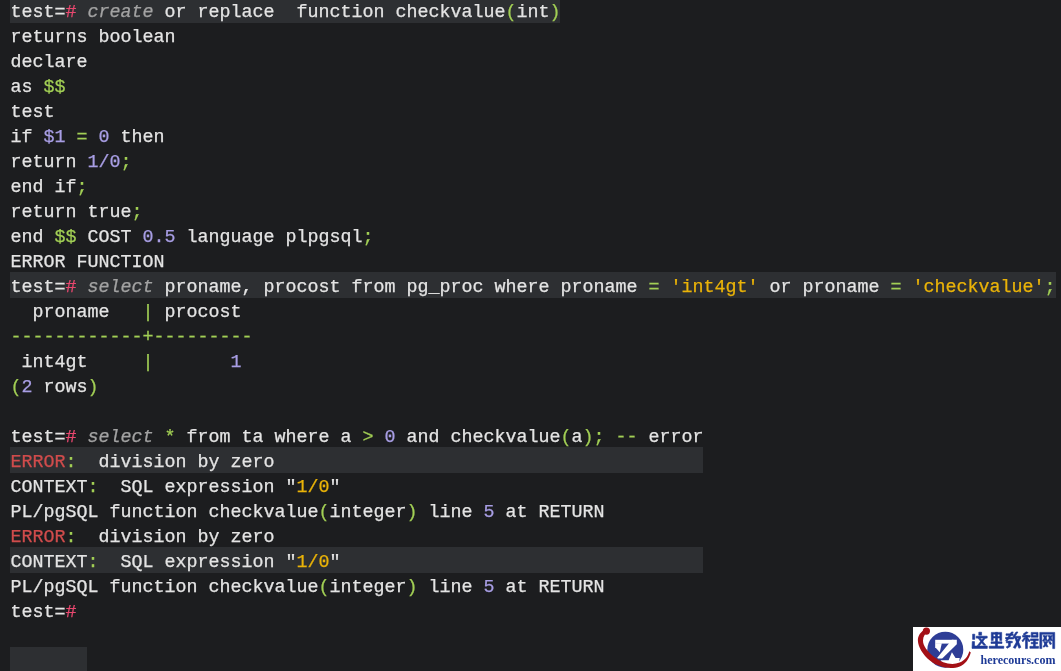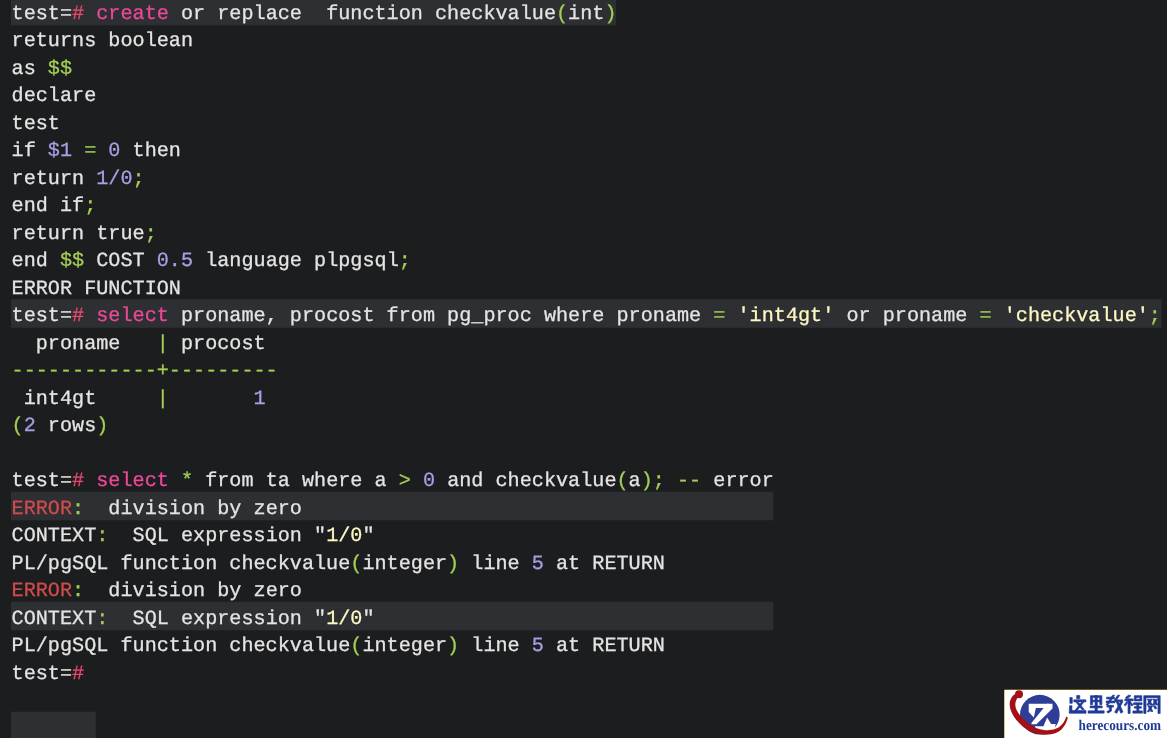--- a/index.html
+++ b/index.html
@@ -3,41 +3,41 @@
 <meta charset="utf-8">
 <style>
   html,body{margin:0;padding:0;}
   body{width:1061px;height:671px;background:#1c1d1f;overflow:hidden;position:relative;}
   #bands{position:absolute;left:0;top:0;width:1061px;height:671px;z-index:0;}
   #bands i{position:absolute;left:10px;height:26px;background:#2d2f32;display:block;}
   #txt{position:absolute;left:0;top:0;z-index:1;-webkit-text-stroke:0.25px currentColor;font-family:"Liberation Mono",monospace;
        font-size:18.33px;line-height:25px;color:#e4e4e4;padding-left:10.5px;font-size-adjust:none;}
   .ln{height:25px;white-space:pre;}
   .p{color:#e8486f;}
-  .c{color:#ec4899;}
+  .c{color:#a3a3a3;font-style:italic;}
   .g{color:#a2cf55;}
   .u{color:#a89ee4;}
-  .y{color:#fef9c3;}
+  .y{color:#eab308;}
   .r{color:#d04c4c;}
-  #logo{position:absolute;left:913px;top:627px;width:148px;height:44px;background:#eab308;z-index:2;}
+  #logo{position:absolute;left:913px;top:627px;width:148px;height:44px;background:#eab308;z-index:2;border-radius:20px;}
 </style>
 </head>
 <body>
 <div id="bands">
   <i style="top:-3.3px;width:550px"></i>
   <i style="top:271.7px;width:1046px"></i>
   <i style="top:446.7px;width:693px"></i>
   <i style="top:546.7px;width:693px"></i>
   <i style="top:646.7px;width:77px"></i>
 </div>
 <div id="txt">
 <div class="ln">test=<span class="p">#</span> <span class="c">create</span> or replace  function checkvalue<span class="g">(</span>int<span class="g">)</span></div>
 <div class="ln">returns boolean</div>
+<div class="ln">declare</div>
 <div class="ln">as <span class="g">$$</span></div>
-<div class="ln">declare</div>
 <div class="ln">test</div>
 <div class="ln">if <span class="u">$1</span> <span class="g">=</span> <span class="u">0</span> then</div>
 <div class="ln">return <span class="u">1/0</span><span class="g">;</span></div>
 <div class="ln">end if<span class="g">;</span></div>
 <div class="ln">return true<span class="g">;</span></div>
 <div class="ln">end <span class="g">$$</span> COST <span class="u">0.5</span> language plpgsql<span class="g">;</span></div>
 <div class="ln">ERROR FUNCTION</div>
 <div class="ln">test=<span class="p">#</span> <span class="c">select</span> proname, procost from pg_proc where proname <span class="g">=</span> <span class="y">'int4gt'</span> or proname <span class="g">=</span> <span class="y">'checkvalue'</span><span class="g">;</span></div>
 <div class="ln">  proname   <span class="g">|</span> procost</div>
 <div class="ln"><span class="g">------------+---------</span></div>

